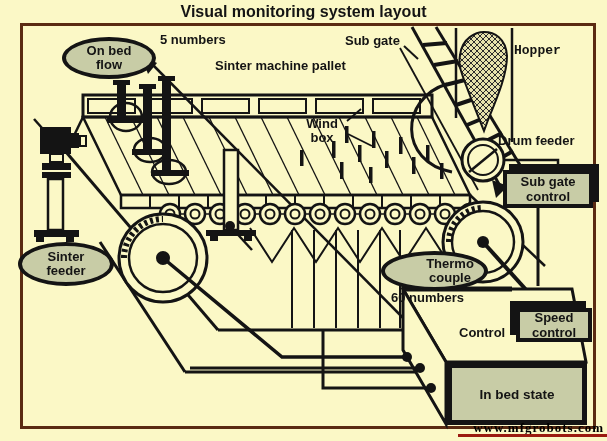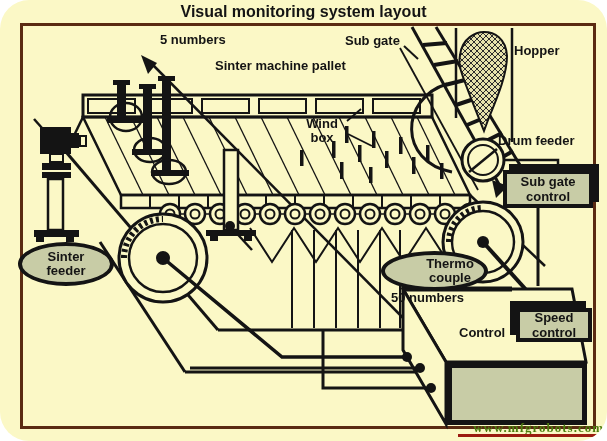--- a/index.html
+++ b/index.html
@@ -1,20 +1,19 @@
 <!DOCTYPE html>
 <html><head>
 <meta charset="utf-8">
 <style>
   html,body{margin:0;padding:0;}
   .canvas{
     position:relative; width:607px; height:441px; overflow:hidden;
     background:#FBF8C6;
     font-family:"Liberation Sans", sans-serif;
-    border-radius:29px;
   }
   .frame{
     position:absolute; left:20px; top:23px; width:570px; height:400px;
     border:3px solid #5A2B12; z-index:1;
   }
   .page-title{
     position:absolute; left:0; top:3px; width:607px; text-align:center;
     font-size:16px; font-weight:bold; color:#141414; z-index:3;
   }
   svg.art{ position:absolute; left:0; top:0; z-index:2; }
@@ -34,21 +33,21 @@
     display:flex; flex-direction:column; align-items:center; justify-content:center;
     font-size:13px; font-weight:bold; color:#141414; line-height:15px;
     z-index:4; text-align:center;
   }
   .box-subgate{ left:503px; top:170px; width:82px; height:30px; box-shadow:6px -6px 0 0 #141414; }
   .box-speed{ left:516px; top:308px; width:68px; height:26px; box-shadow:-6px -7px 0 0 #141414; }
   .box-inbed{ left:447px; top:363px; width:130px; height:52px; border-width:5px; font-size:13.5px; line-height:17px; }
   .watermark{
     position:absolute; right:3px; top:420px; z-index:5;
     font-family:"Liberation Serif", serif; font-size:13px; font-weight:bold;
-    color:#4d7c0f; letter-spacing:1px;
+    color:#000000; letter-spacing:1px;
   }
   .watermark-line{
     position:absolute; left:458px; top:434px; width:149px; height:3px;
     background:#9B1B10; z-index:5;
   }
 </style>
 </head>
 <body>
 
 <div class="canvas">
@@ -279,26 +278,30 @@
       <line x1="537" y1="321" x2="537" y2="333" stroke-width="3"></line>
       <g fill="#141414" stroke="none">
         <circle cx="407" cy="357" r="5"></circle>
         <circle cx="420" cy="368" r="5"></circle>
         <circle cx="431" cy="388" r="5"></circle>
         <circle cx="537" cy="334" r="4.5"></circle>
       </g>
     </g>
   </svg>
 
+  <div class="ellipse" style="left:62px; top:37px; width:86px; height:34px;">
+    <span>On bed</span>
+    <span>flow</span>
+  </div>
 
   <div class="lbl" style="left:160px; top:33px;">5 numbers</div>
 
   <div class="lbl" style="left:345px; top:34px;">Sub gate</div>
 
-  <div class="lbl" style="left:514px; top:44px;">Hopper</div>
+  <div class="lbl" style="left:514px; top:44px;font-family:Liberation Mono, monospace;">Hopper</div>
 
   <div class="lbl" style="left:215px; top:59px;">Sinter machine pallet</div>
 
   <div class="lbl" style="left:498px; top:134px;">Drum feeder</div>
 
   <div class="lbl center" style="left:296px; top:117px; width:52px;">
     <span>Wind</span><br>
     <span>box</span>
   </div>
 
@@ -310,28 +313,29 @@
   <div class="ellipse" style="left:18px; top:242px; width:88px; height:36px;">
     <span>Sinter</span>
     <span>feeder</span>
   </div>
 
   <div class="ellipse" style="left:381px; top:251px; width:68px; height:32px;padding-left:31px;">
     <span>Thermo</span>
     <span>couple</span>
   </div>
 
-  <div class="lbl" style="left:391px; top:291px;">50 numbers</div>
+  <div class="lbl" style="left:391px; top:291px;">60 numbers</div>
 
   <div class="ctrlbox box-speed">
     <span>Speed</span>
     <span>control</span>
   </div>
 
   <div class="lbl" style="left:459px; top:326px;">Control</div>
 
   <div class="ctrlbox box-inbed">
+    <span>In bed state</span>
   </div>
 
   <div class="watermark">www.mfgrobots.com</div>
   <div class="watermark-line"></div>
 
 </div>
 
 </body></html>

